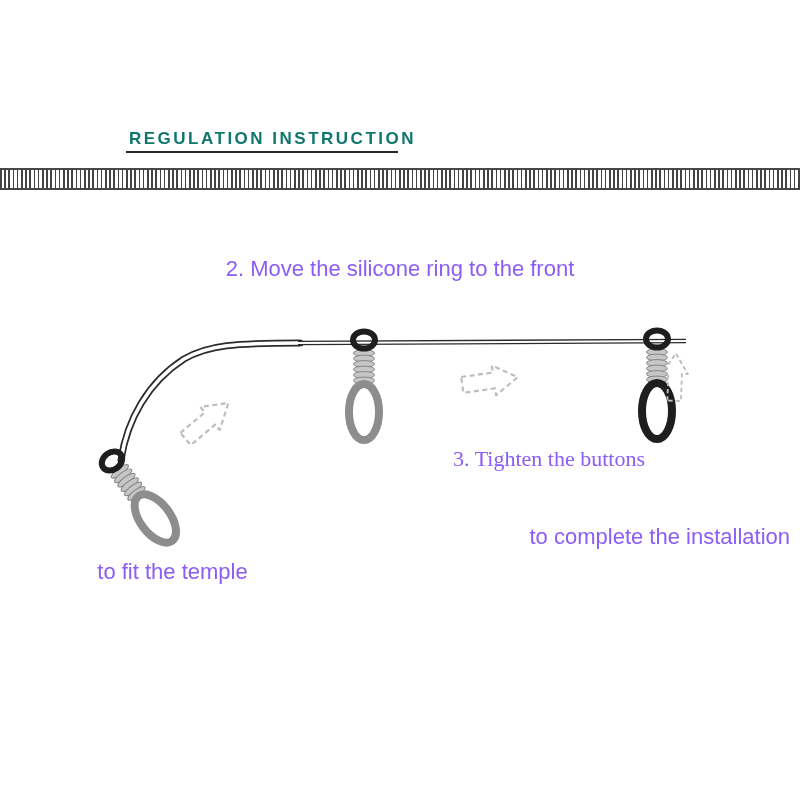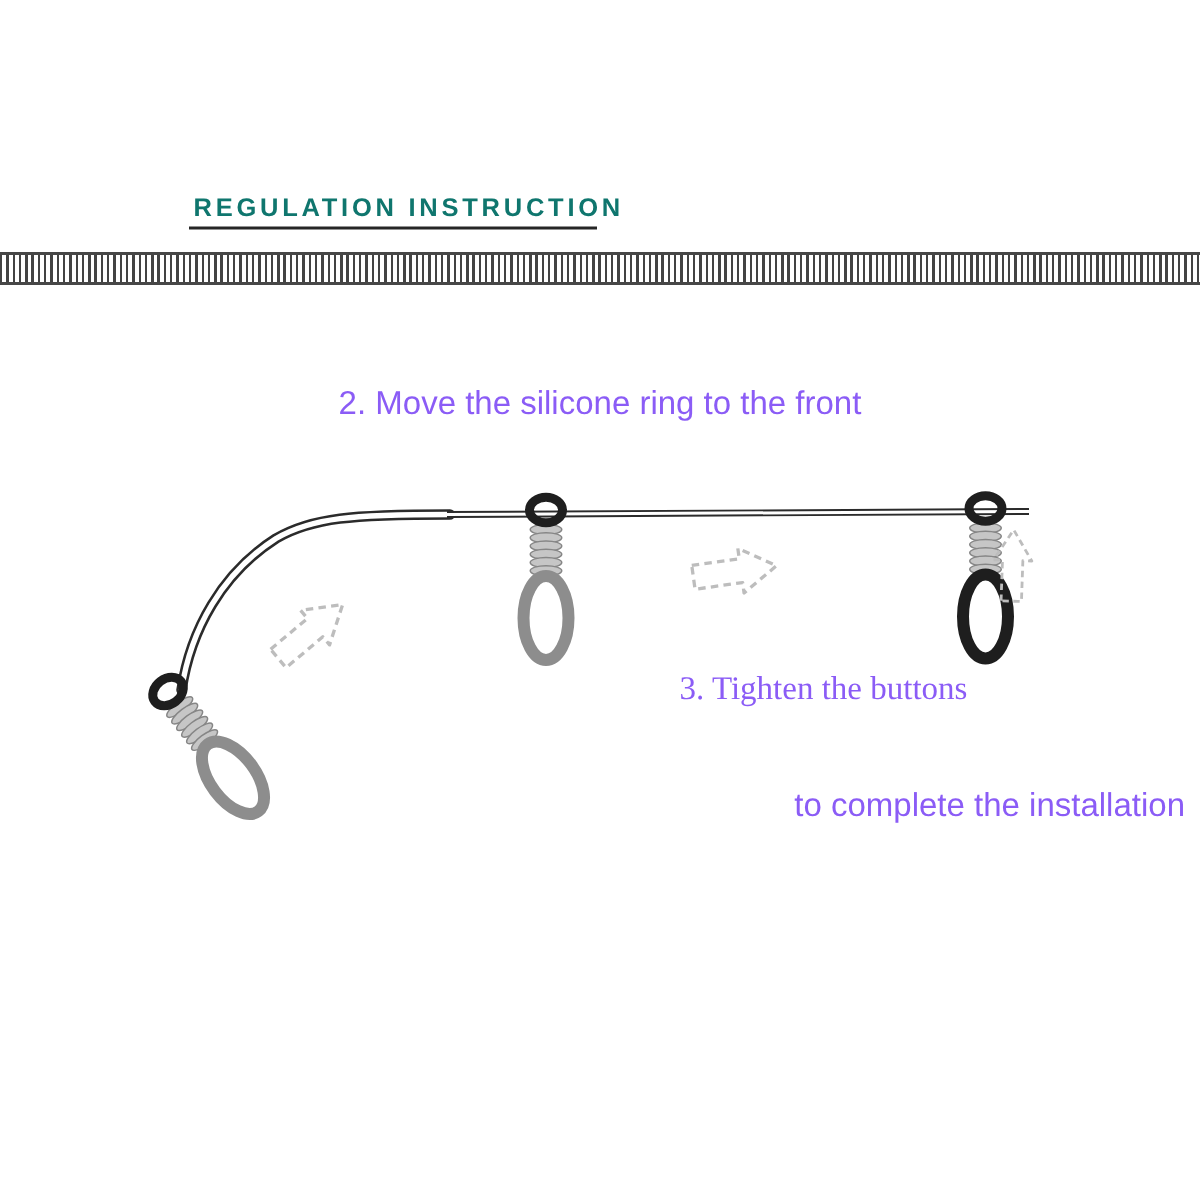--- a/index.html
+++ b/index.html
@@ -53,20 +53,21 @@
 <body>
 
 <div class="abs title">REGULATION INSTRUCTION</div>
 <div class="abs title-underline"></div>
 <div class="abs stripe-band"></div>
 
 <div class="abs caption step2">2. Move the silicone ring to the front</div>
 <div class="abs caption step3-l1">3. Tighten the buttons</div>
 <div class="abs caption step3-l2">to complete the installation</div>
 <div class="abs caption step1">
+  <div>to fit the temple</div>
 </div>
 
 <svg class="illustration" width="800" height="800" viewBox="0 0 800 800">
   <defs>
     <polygon id="arrowShape" points="-28,-8 4,-8 4,-15 28,0 4,15 4,8 -28,8"></polygon>
     <g id="coilShape">
       <ellipse cx="0" cy="13" rx="10.5" ry="3.4" style="fill:var(--coil-fill,#c6c6c6); stroke:var(--coil-edge,#868686); stroke-width:1"></ellipse>
       <ellipse cx="0" cy="18.5" rx="10.5" ry="3.4" style="fill:var(--coil-fill,#c6c6c6); stroke:var(--coil-edge,#868686); stroke-width:1"></ellipse>
       <ellipse cx="0" cy="24" rx="10.5" ry="3.4" style="fill:var(--coil-fill,#c6c6c6); stroke:var(--coil-edge,#868686); stroke-width:1"></ellipse>
       <ellipse cx="0" cy="29.5" rx="10.5" ry="3.4" style="fill:var(--coil-fill,#c6c6c6); stroke:var(--coil-edge,#868686); stroke-width:1"></ellipse>

